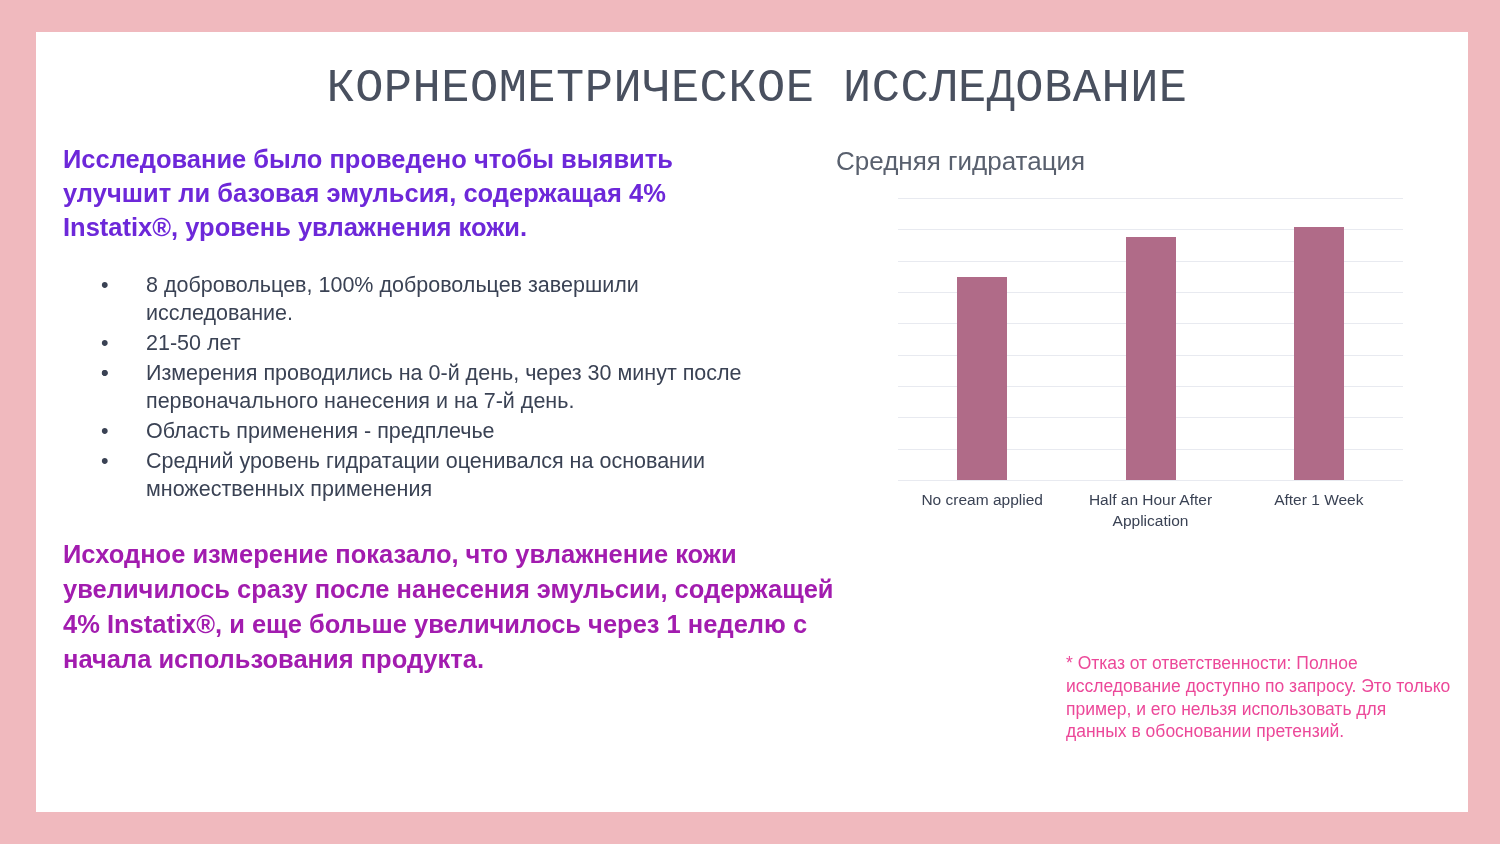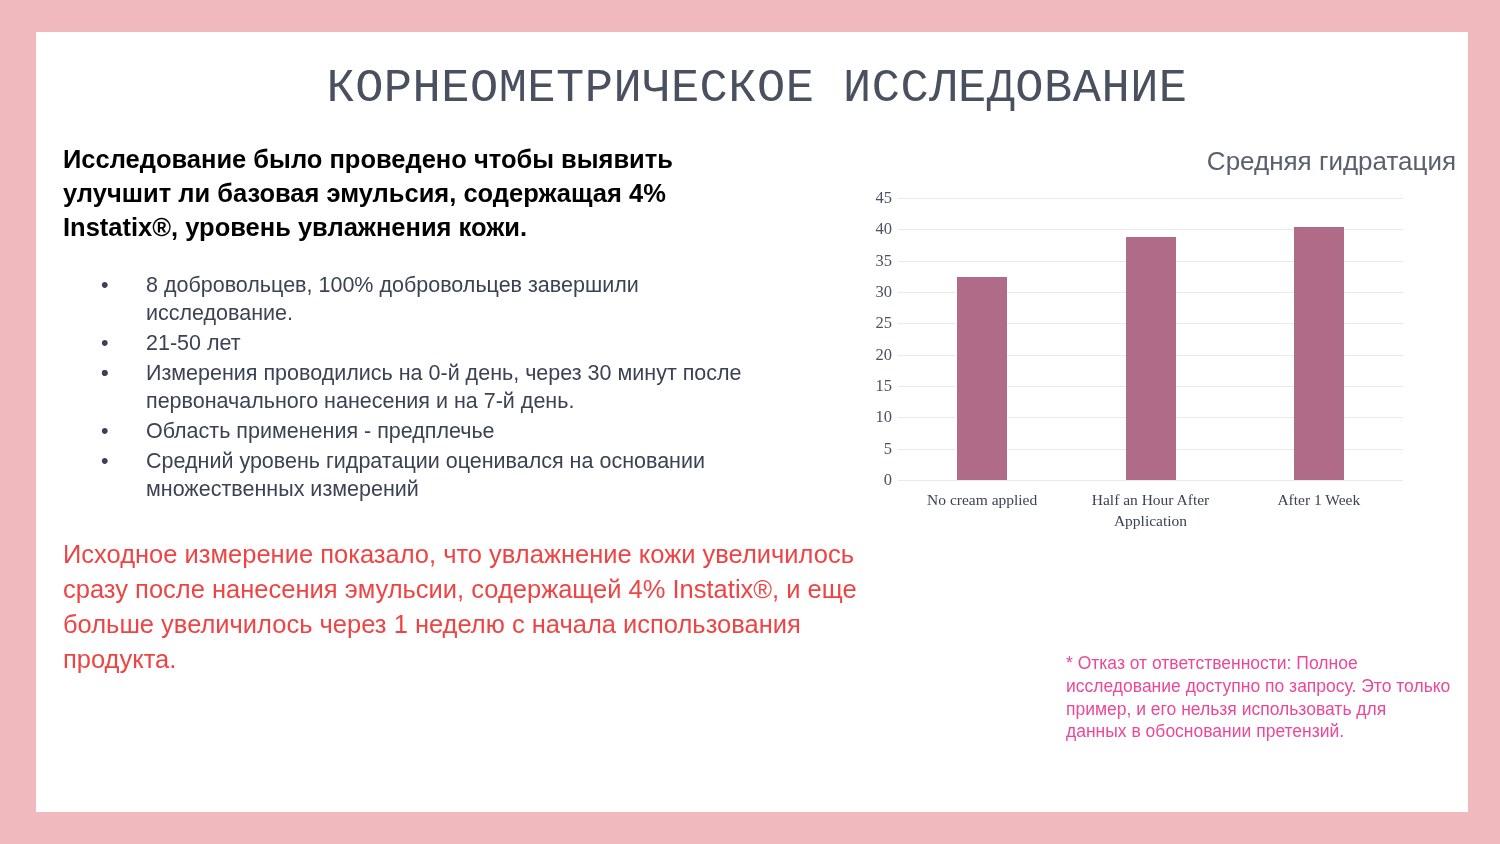--- a/index.html
+++ b/index.html
@@ -39,21 +39,21 @@
   .left-col {
     position: absolute;
     left: 27px;
     top: 110px;
     width: 800px;
   }
   .intro-paragraph {
     font-size: 25.5px;
     font-weight: bold;
     line-height: 1.34;
-    color: #000000;
+    color: #6d28d9;
     width: 715px;
     margin: 0;
   }
   .bullet-list {
     margin: 28px 0 0 0;
     padding: 0;
     list-style: none;
     width: 720px;
   }
   .bullet-item {
@@ -68,36 +68,36 @@
     position: absolute;
     left: 38px;
     top: 0;
     font-size: 21.5px;
     line-height: 1.27;
     color: #3a4254;
   }
   .closing-paragraph {
     margin: 34px 0 0 0;
     font-size: 25.5px;
-    font-weight: normal;
+    font-weight: bold;
     line-height: 1.37;
-    color: #ef4444;
+    color: #a21caf;
     width: 800px;
   }
 
   
   .chart-panel {
     position: absolute;
     left: 800px;
     top: 110px;
     width: 620px;
     height: 420px;
   }
   .chart-title {
-    text-align: right;
+    text-align: left;
     font-size: 26px;
     font-weight: 400;
     color: #59606e;
     margin: 0;
     padding-top: 4px;
   }
   .plot-wrap {
     position: absolute;
     left: 0;
     top: 56px;
@@ -156,21 +156,21 @@
     height: 64px;
   }
   .x-label {
     position: absolute;
     top: 0;
     width: 170px;
     text-align: center;
     font-size: 15.5px;
     line-height: 1.35;
     color: #3a4254;
-    font-family: Liberation Serif, serif;
+    font-family: Liberation Sans, sans-serif;
   }
 
   .disclaimer {
     position: absolute;
     left: 1030px;
     top: 620px;
     width: 385px;
     font-size: 17.5px;
     line-height: 1.3;
     color: #ec4899;
@@ -201,43 +201,31 @@
       <li class="bullet-item">
         <span class="bullet-dot">•</span>
         <span>Измерения проводились на 0-й день, через 30 минут после первоначального нанесения и на 7-й день.</span>
       </li>
       <li class="bullet-item">
         <span class="bullet-dot">•</span>
         <span>Область применения - предплечье</span>
       </li>
       <li class="bullet-item">
         <span class="bullet-dot">•</span>
-        <span>Средний уровень гидратации оценивался на основании множественных измерений</span>
+        <span>Средний уровень гидратации оценивался на основании множественных применения</span>
       </li>
     </ul>
 
     <p class="closing-paragraph">Исходное измерение показало, что увлажнение кожи увеличилось сразу после нанесения эмульсии, содержащей 4% Instatix®, и еще больше увеличилось через 1 неделю с начала использования продукта.</p>
   </div>
 
   <div class="chart-panel">
     <div class="chart-title">Средняя гидратация</div>
 
     <div class="plot-wrap">
-      <div class="y-axis" id="y-axis">
-          <div class="y-tick" style="top: 0px;">45</div>
-          <div class="y-tick" style="top: 31.3333px;">40</div>
-          <div class="y-tick" style="top: 62.6667px;">35</div>
-          <div class="y-tick" style="top: 94px;">30</div>
-          <div class="y-tick" style="top: 125.333px;">25</div>
-          <div class="y-tick" style="top: 156.667px;">20</div>
-          <div class="y-tick" style="top: 188px;">15</div>
-          <div class="y-tick" style="top: 219.333px;">10</div>
-          <div class="y-tick" style="top: 250.667px;">5</div>
-          <div class="y-tick" style="top: 282px;">0</div>
-        </div>
       <div class="plot-area">
         <div id="gridlines">
             <div class="gridline" style="top: 0px;"></div>
             <div class="gridline" style="top: 31.3333px;"></div>
             <div class="gridline" style="top: 62.6667px;"></div>
             <div class="gridline" style="top: 94px;"></div>
             <div class="gridline" style="top: 125.333px;"></div>
             <div class="gridline" style="top: 156.667px;"></div>
             <div class="gridline" style="top: 188px;"></div>
             <div class="gridline" style="top: 219.333px;"></div>

